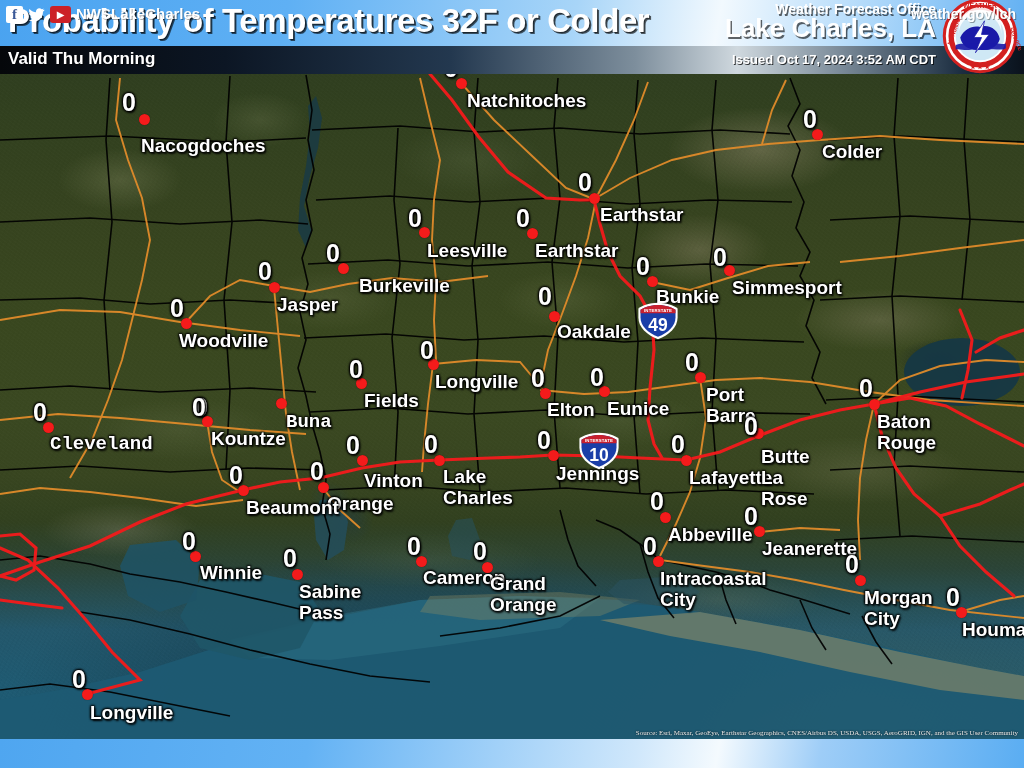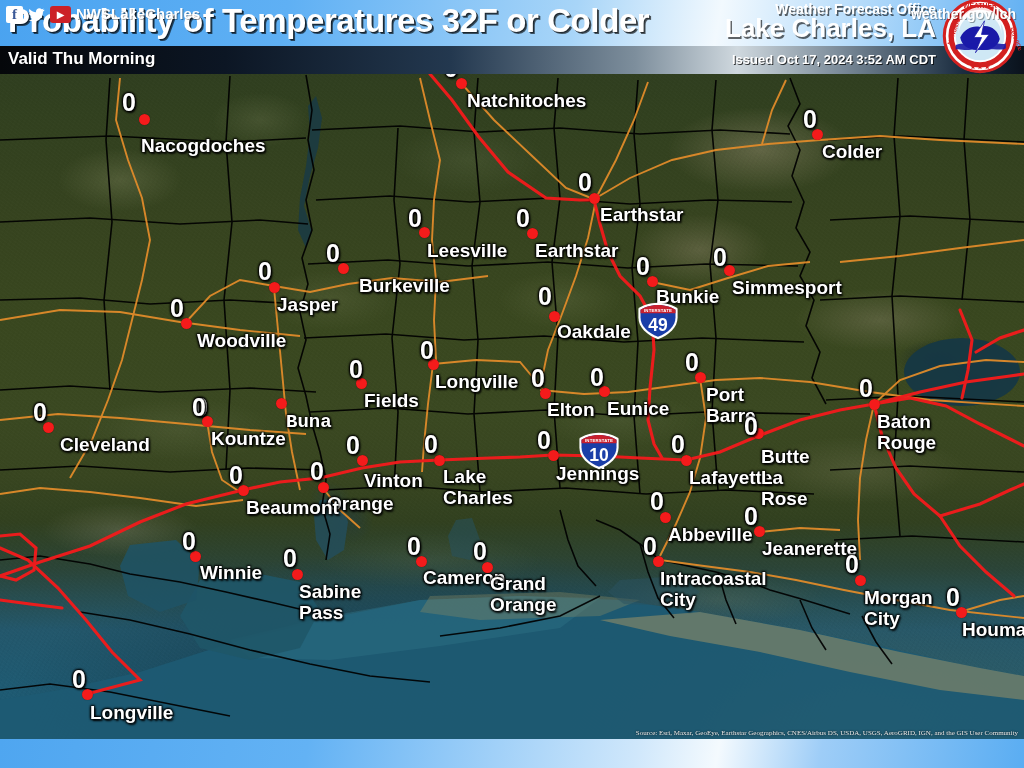--- a/index.html
+++ b/index.html
@@ -343,21 +343,21 @@
         <div class="nm" style="left: 277px; top: 294px;">Jasper</div>
       </div>
       <div class="city">
         <div class="dot" style="left: 549px; top: 311px; background: rgb(244, 27, 27);"></div>
         <div class="val" style="left: 538px; top: 284px;">0</div>
         <div class="nm" style="left: 557px; top: 321px;">Oakdale</div>
       </div>
       <div class="city">
         <div class="dot" style="left: 181px; top: 318px; background: rgb(244, 27, 27);"></div>
         <div class="val" style="left: 170px; top: 296px;">0</div>
-        <div class="nm" style="left: 197px; top: 330px;">Woodville</div>
+        <div class="nm" style="left: 179px; top: 330px;">Woodville</div>
       </div>
       <div class="city">
         <div class="dot" style="left: 428px; top: 359px; background: rgb(244, 27, 27);"></div>
         <div class="val" style="left: 420px; top: 338px;">0</div>
         <div class="nm" style="left: 435px; top: 371px;">Longville</div>
       </div>
       <div class="city">
         <div class="dot" style="left: 356px; top: 378px; background: rgb(244, 27, 27);"></div>
         <div class="val" style="left: 349px; top: 357px;">0</div>
         <div class="nm" style="left: 364px; top: 390px;">Fields</div>
@@ -390,21 +390,21 @@
         <div class="nm" style="left: 286px; top: 412px; font-family: Liberation Mono, monospace;">Buna</div>
       </div>
       <div class="city">
         <div class="dot" style="left: 202px; top: 416px; background: rgb(244, 27, 27);"></div>
         <div class="val" style="left: 192px; top: 395px;">0</div>
         <div class="nm" style="left: 211px; top: 428px;">Kountze</div>
       </div>
       <div class="city">
         <div class="dot" style="left: 43px; top: 422px; background: rgb(244, 27, 27);"></div>
         <div class="val" style="left: 33px; top: 400px;">0</div>
-        <div class="nm" style="left: 60px; top: 434px;">Cleveland</div>
+        <div class="nm" style="left: 50px; top: 434px; font-family: Liberation Mono, monospace;">Cleveland</div>
       </div>
       <div class="city">
         <div class="dot" style="left: 357px; top: 455px; background: rgb(244, 27, 27);"></div>
         <div class="val" style="left: 346px; top: 433px;">0</div>
         <div class="nm" style="left: 364px; top: 470px;">Vinton</div>
       </div>
       <div class="city">
         <div class="dot" style="left: 434px; top: 455px; background: rgb(244, 27, 27);"></div>
         <div class="val" style="left: 424px; top: 432px;">0</div>
         <div class="nm" style="left: 443px; top: 466px;">Lake</div>

